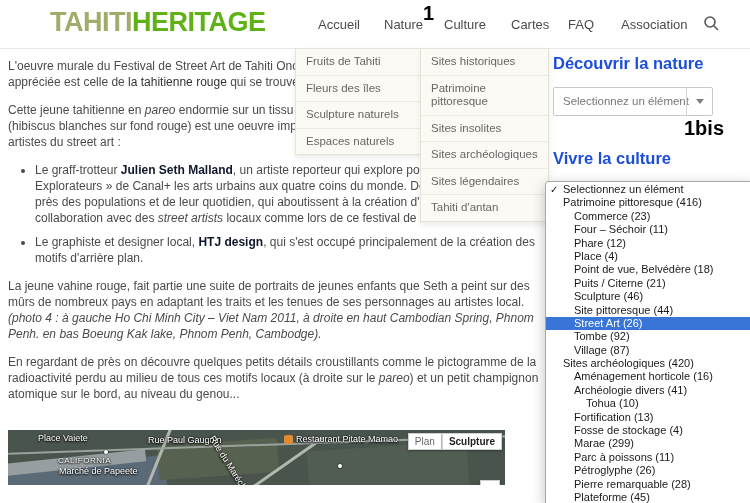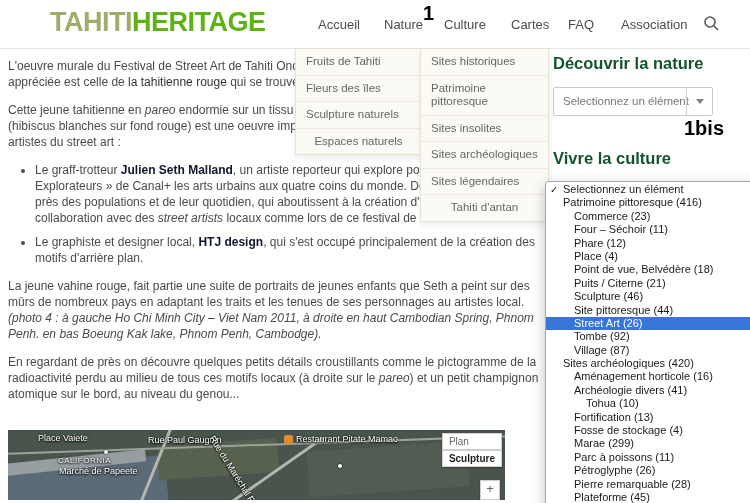--- a/index.html
+++ b/index.html
@@ -14,35 +14,35 @@
   .logo .lg2{color:#5fb214;}
   .nav-item{position:absolute;top:17px;font-size:13px;color:#4b4b4b;cursor:pointer;white-space:nowrap;}
   .search{position:absolute;top:14px;left:702px;width:18px;height:18px;}
 
   
   .menu{position:absolute;top:48px;background:#fcfaf5;border:1px solid #e6e2d8;
         box-shadow:0 3px 6px rgba(0,0,0,.08);z-index:40;}
   .menu .mi{padding:6px 10px;border-bottom:1px solid #edeae2;font-size:11.5px;line-height:1.18;
             color:#666;white-space:nowrap;overflow:hidden;cursor:pointer;}
   .menu .mi.wrap{white-space:normal;}
-  .menu .mi:last-child{border-bottom:none;text-align:center;}
+  .menu .mi:last-child{border-bottom:none;}
   #menu-nature{left:295px;width:125px;}
   #menu-culture{left:420px;width:127px;}
 
   
   .article{position:absolute;left:8px;top:46px;width:536px;font-size:12px;line-height:16px;color:#4a4a4a;z-index:10;}
   .article p{margin:12px 0;}
   .article ul{margin:12px 0;padding-left:27px;}
   .article li{margin-bottom:8px;}
   .seg-b{font-weight:400;color:#333;}
   .seg-i{font-style:italic;}
   .seg-g{color:#0f172a;font-weight:700;}
 
   
-  .sb-heading{position:absolute;left:553px;font-size:16.5px;font-weight:700;color:#14532d;z-index:10;}
+  .sb-heading{position:absolute;left:553px;font-size:16.5px;font-weight:700;color:#1d4ed8;z-index:10;}
   #hd-nature{top:54px;}
   #hd-culture{top:149px;}
   .selectbox{position:absolute;left:553px;top:87px;width:158px;height:27px;background:#fff;
              border:1px solid #c9c9c9;border-radius:2px;z-index:10;cursor:pointer;}
   .selectbox .val{position:absolute;left:9px;top:7px;font-size:11.5px;color:#777;white-space:nowrap;}
   .selectbox .arrow-zone{position:absolute;right:0;top:0;width:25px;height:100%;border-left:1px solid #d5d5d5;}
   .caret{position:absolute;right:8px;top:11px;width:0;height:0;
          border-left:4px solid transparent;border-right:4px solid transparent;border-top:5px solid #808080;}
 
   
@@ -54,38 +54,38 @@
   .slist .l1{padding-left:17px;}
   .slist .l2{padding-left:28px;}
   .slist .l3{padding-left:40px;}
   .slist .chk{position:absolute;left:4px;top:0;font-size:10px;color:#111;}
   .slist .sel{background:#3875d7;color:#fff;}
 
   
   .ann{position:absolute;z-index:70;font-size:20px;font-weight:800;color:#000;}
 
   
-  .map{position:absolute;left:8px;top:430px;width:497px;height:70px;overflow:hidden;background:#49544c;z-index:10;}
+  .map{position:absolute;left:8px;top:430px;width:497px;height:55px;overflow:hidden;background:#49544c;z-index:10;}
   .map div{position:absolute;}
   .m-water{left:-20px;top:34px;width:180px;height:70px;background:#5a6a76;transform:rotate(-6deg);}
   .m-dock{left:-12px;top:27px;width:150px;height:12px;background:#969ea1;transform:rotate(-6deg);}
   .m-block1{left:150px;top:12px;width:120px;height:34px;background:#57614f;transform:rotate(-4deg);}
   .m-block2{left:300px;top:16px;width:160px;height:46px;background:#515c52;transform:rotate(-4deg);}
   .m-road1{left:140px;top:-14px;width:3px;height:130px;background:#b3b8ae;transform:rotate(22deg);}
   .m-road2{left:252px;top:-24px;width:3px;height:150px;background:#b3b8ae;transform:rotate(55deg);}
   .m-road3{left:0;top:14px;width:500px;height:2px;background:#9aa29b;transform:rotate(-2deg);}
   .maplabel{color:#fff;font-size:9px;text-shadow:0 0 2px #000,0 1px 2px #000;white-space:nowrap;}
   .m-lbl-place{left:30px;top:3px;}
   .m-lbl-street1{left:140px;top:5px;}
   .m-poi{left:276px;top:4px;display:flex;align-items:center;gap:3px;}
   .m-poi-icon{width:9px;height:9px;background:#e08a33;border-radius:2px;display:inline-block;}
   .m-lbl-biz{left:50px;top:26px;font-size:8px;letter-spacing:.5px;}
   .m-lbl-market{left:44px;top:36px;padding-left:7px;}
   .m-lbl-street2{left:208px;top:4px;transform:rotate(58deg);transform-origin:left top;}
-  .m-btns{right:3px;top:3px;display:flex;gap:0;flex-direction:column;}
+  .m-btns{right:3px;top:3px;display:flex;gap:0;}
   .m-btn{position:static !important;background:#fff;border:1px solid #d0d0d0;color:#666;font-size:10px;
          padding:2px 6px;box-shadow:0 1px 2px rgba(0,0,0,.3);cursor:pointer;}
   .m-btn.active{font-weight:700;color:#222;}
   .m-zoom{right:5px;top:50px;width:18px;height:18px;background:#fff;border:1px solid #ccc;color:#666;
           font-size:13px;line-height:16px;text-align:center;box-shadow:0 1px 2px rgba(0,0,0,.3);cursor:pointer;}
   .m-dot{width:4px;height:4px;border-radius:50%;background:#fff;box-shadow:0 0 2px #000;}
 </style>
 </head>
 <body>
 

